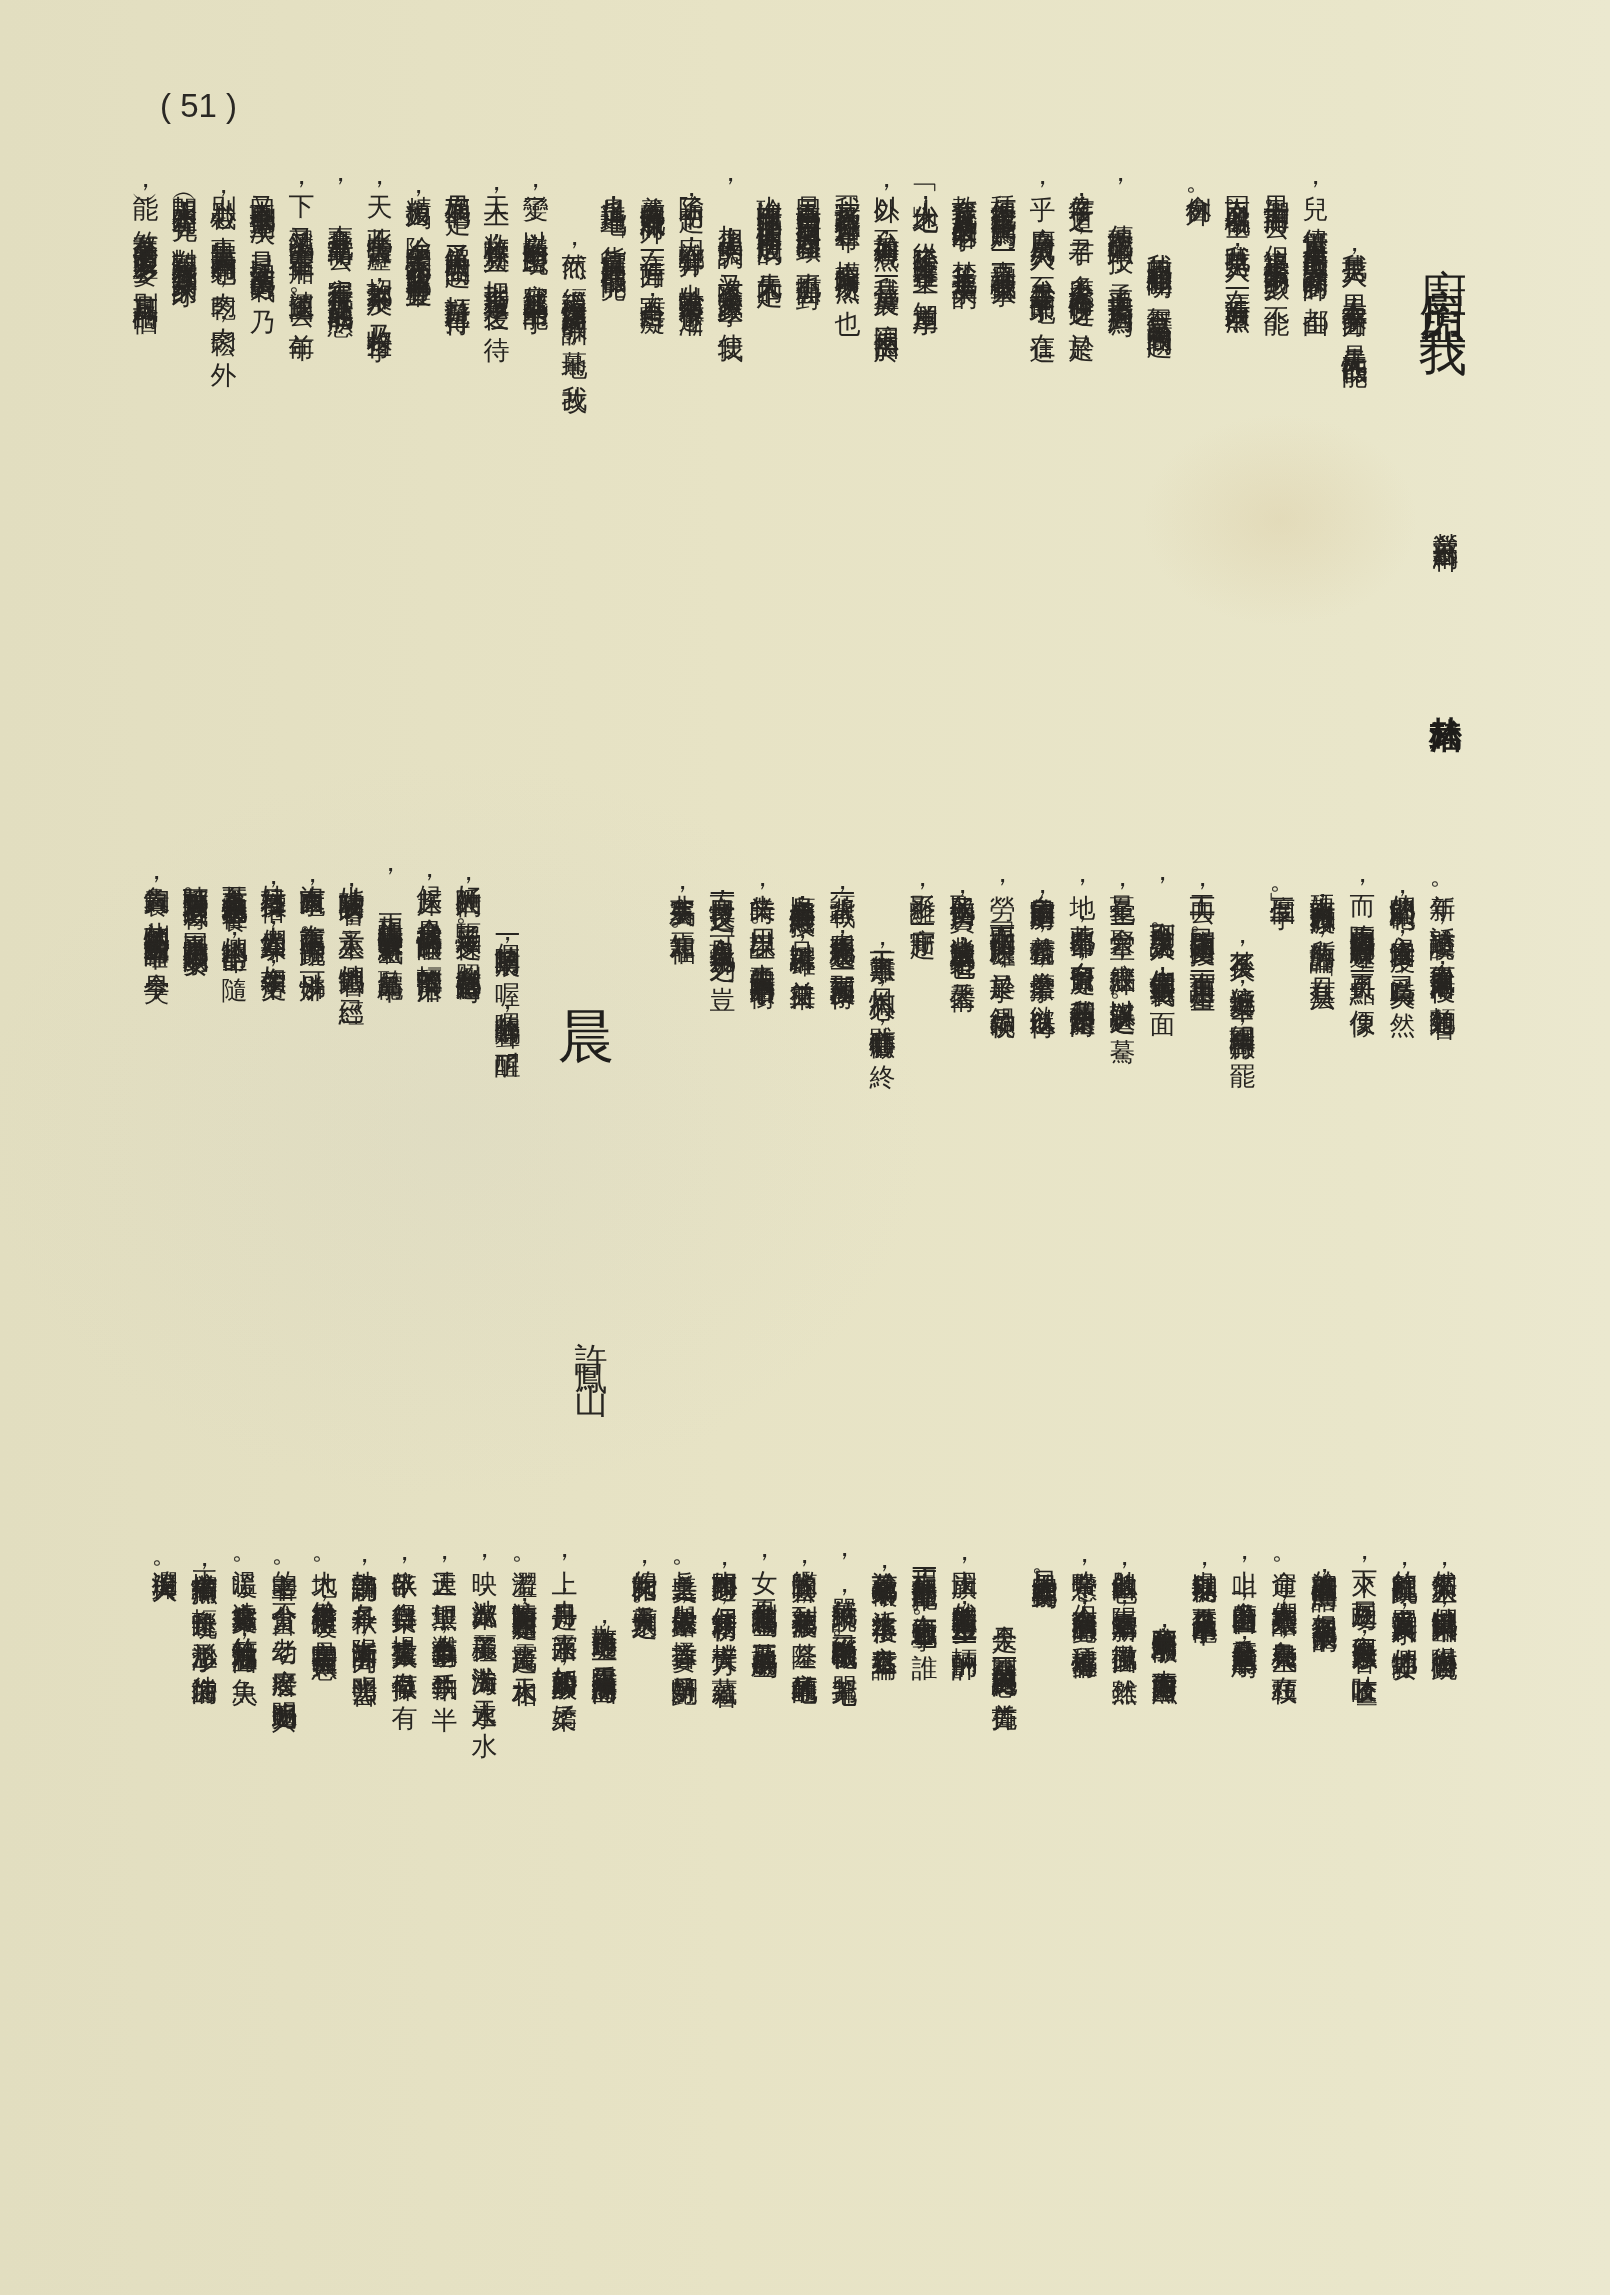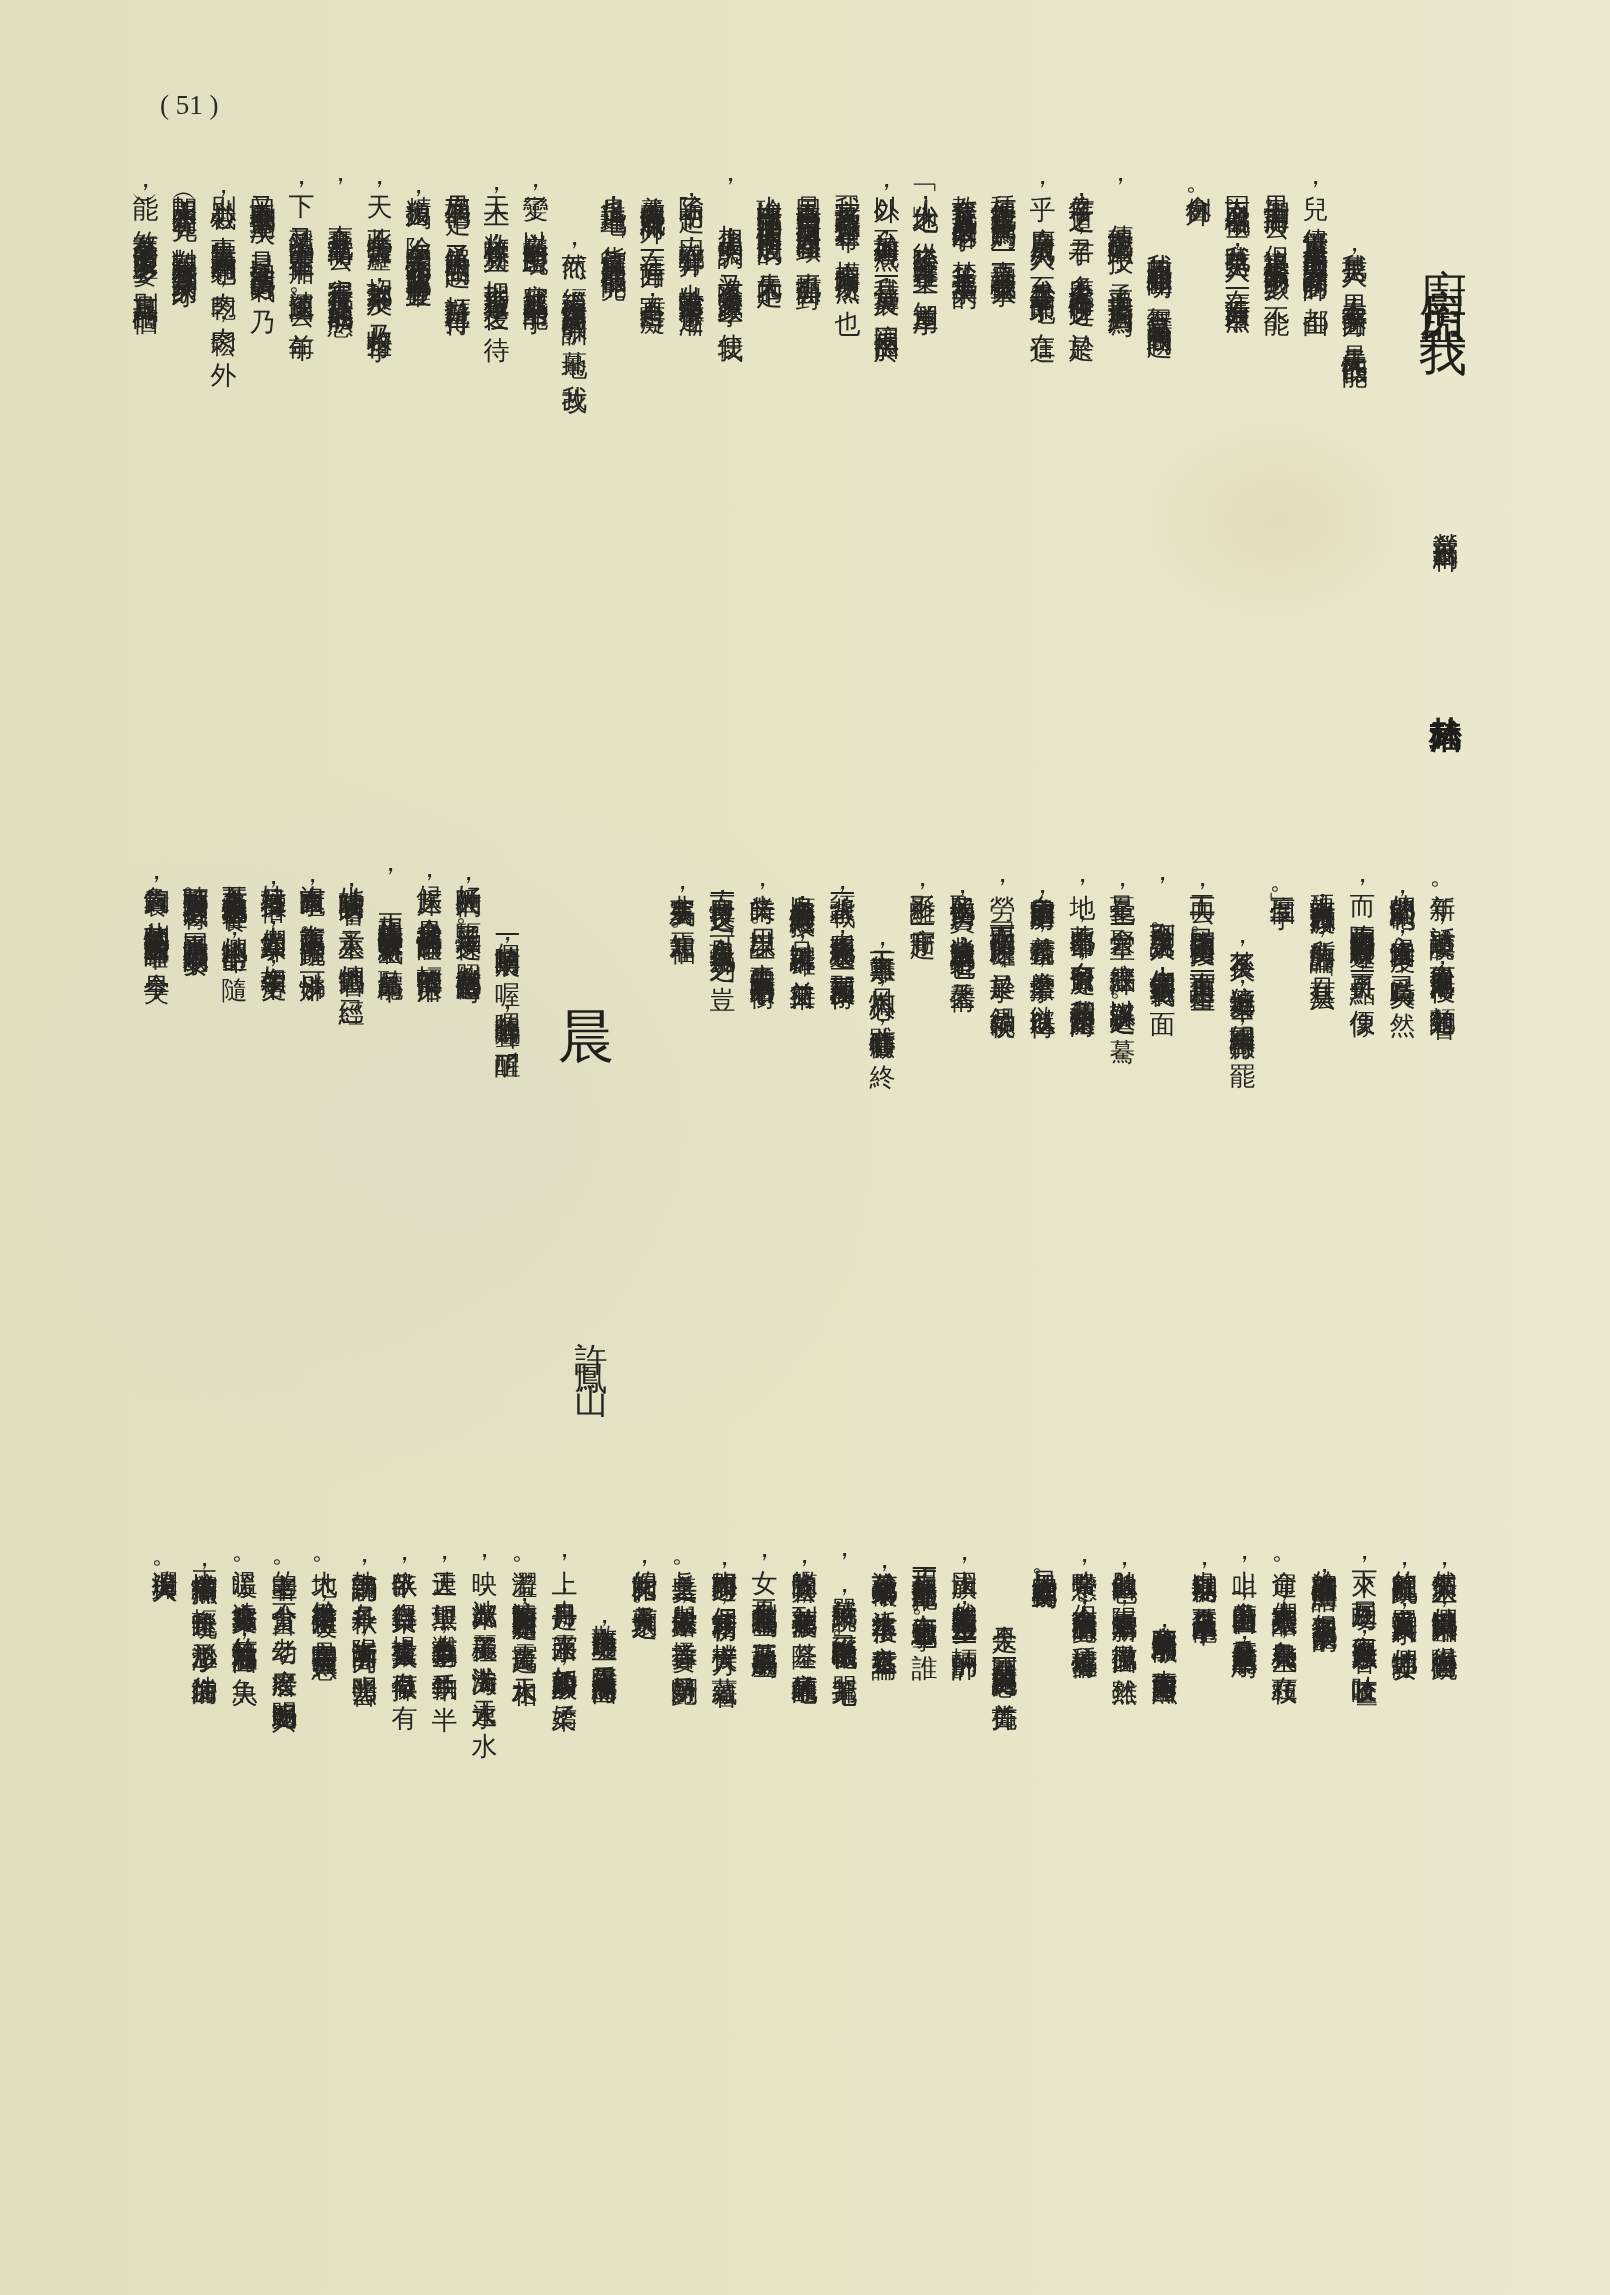--- a/index.html
+++ b/index.html
@@ -13,24 +13,24 @@
       font-family: "DejaVu Serif", "Liberation Serif", serif;
       background:
         radial-gradient(ellipse 196px 151px at 1280px 520px, rgba(205,180,130,0.22), transparent 70%),
         radial-gradient(ellipse 678px 527px at 452px 1130px, rgba(200,200,190,0.18), transparent 70%),
         linear-gradient(90deg, #e2dec0 0%, #e7e3c5 45%, #e9e6ca 85%, #ebe8cf 100%);
     }
     .page-number {
       position: absolute;
       left: 160px;
       top: 86px;
-      font-size: 27px;
+      font-size: 33px;
       line-height: 39px;
       white-space: pre;
-      font-family: Liberation Serif, serif;
+      font-family: Liberation Sans, sans-serif;
       color: #2a2824;
       text-align: center;
     }
     .vtext {
       position: absolute;
       writing-mode: vertical-rl;
       white-space: nowrap;
     }
     .band { position: absolute; writing-mode: vertical-rl; white-space: nowrap; }
     .col { display: block; font-size: 26px; white-space: pre; }

